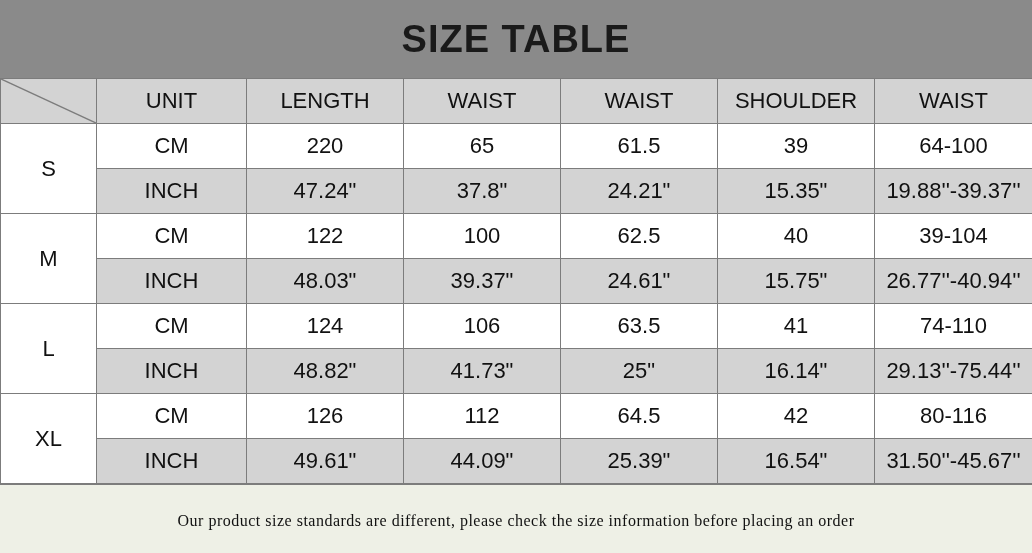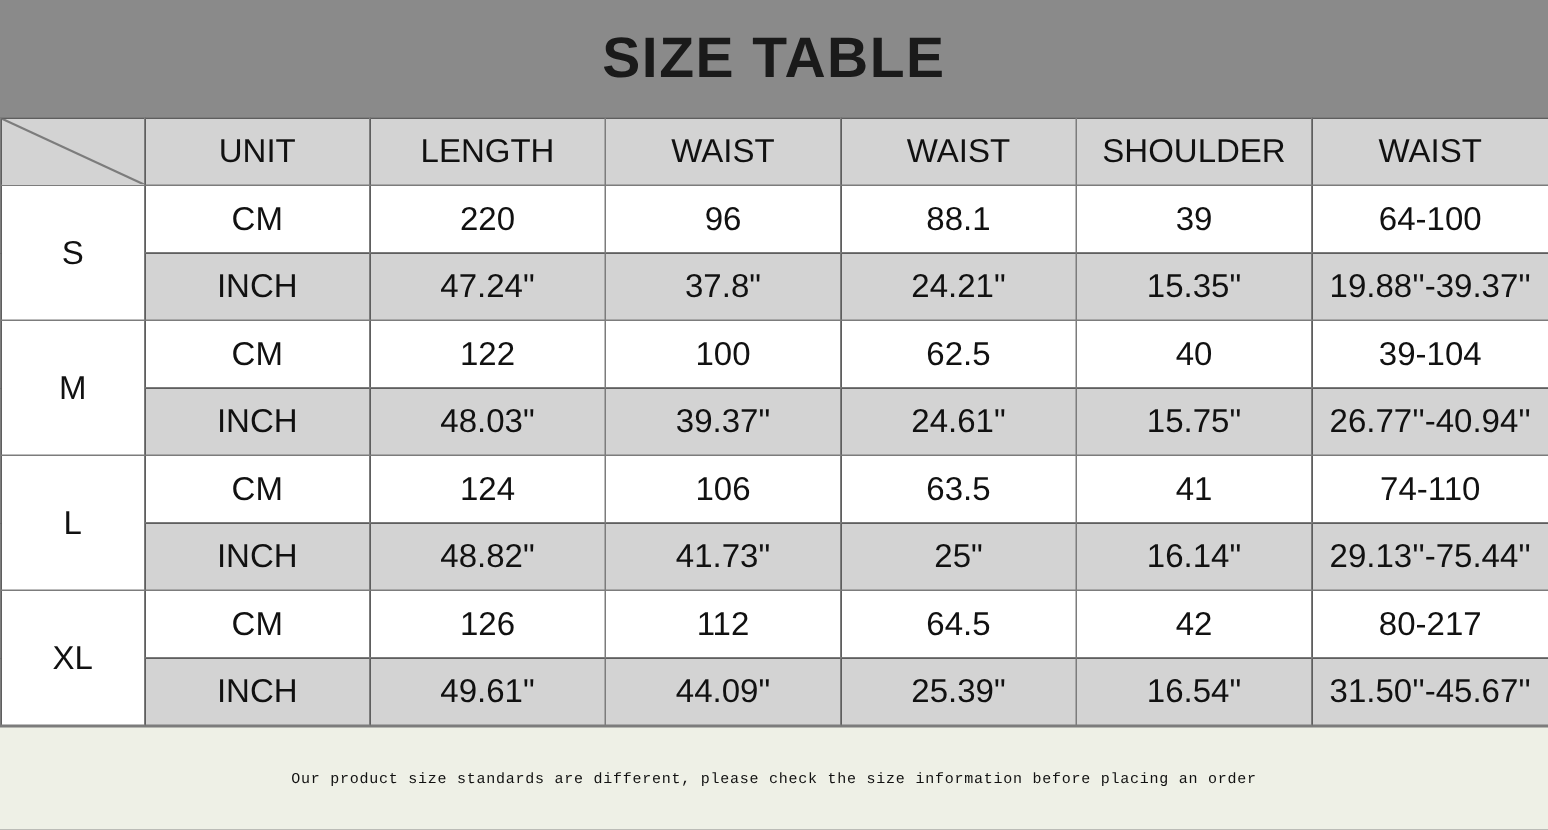--- a/index.html
+++ b/index.html
@@ -10,21 +10,21 @@
     width: 1032px;
     height: 553px;
     background: #ffffff;
     font-family: "Liberation Sans", sans-serif;
     overflow: hidden;
   }
   .sheet {
     position: relative;
     width: 1032px;
     height: 553px;
-    background: #404040;
+    background: #0c4a6e;
     box-sizing: border-box;
   }
   .title-bar {
     height: 78px;
     background: #8a8a8a;
     display: flex;
     align-items: center;
     justify-content: center;
   }
   .title-bar .title {
@@ -95,22 +95,22 @@
   }
   .note-bar {
     height: 71px;
     background: #eef0e6;
     display: flex;
     align-items: center;
     justify-content: center;
     border-top: 1px solid #7c7c7c;
   }
   .note-bar .note {
-    font-family: Liberation Mono, monospace;
-    font-size: 10px;
+    font-family: Liberation Serif, serif;
+    font-size: 16px;
     color: #111111;
     letter-spacing: 0.5px;
   }
 </style>
 </head>
 <body>
 
 <div class="sheet">
 
   <div class="title-bar">
@@ -139,22 +139,22 @@
         <td>WAIST</td>
         <td>WAIST</td>
         <td>SHOULDER</td>
         <td>WAIST</td>
       </tr>
 
       <tr class="row-cm">
         <td class="size-cell" rowspan="2">S</td>
         <td class="unit-cell">CM</td>
         <td>220</td>
-        <td>96</td>
-        <td>88.1</td>
+        <td>65</td>
+        <td>61.5</td>
         <td>39</td>
         <td>64-100</td>
       </tr>
       <tr class="row-inch">
         <td class="unit-cell">INCH</td>
         <td>47.24"</td>
         <td>37.8"</td>
         <td>24.21"</td>
         <td>15.35"</td>
         <td>19.88''-39.37''</td>
@@ -196,21 +196,21 @@
         <td>29.13''-75.44''</td>
       </tr>
 
       <tr class="row-cm">
         <td class="size-cell" rowspan="2">XL</td>
         <td class="unit-cell">CM</td>
         <td>126</td>
         <td>112</td>
         <td>64.5</td>
         <td>42</td>
-        <td>80-217</td>
+        <td>80-116</td>
       </tr>
       <tr class="row-inch">
         <td class="unit-cell">INCH</td>
         <td>49.61"</td>
         <td>44.09"</td>
         <td>25.39"</td>
         <td>16.54"</td>
         <td>31.50''-45.67''</td>
       </tr>
     </tbody>

